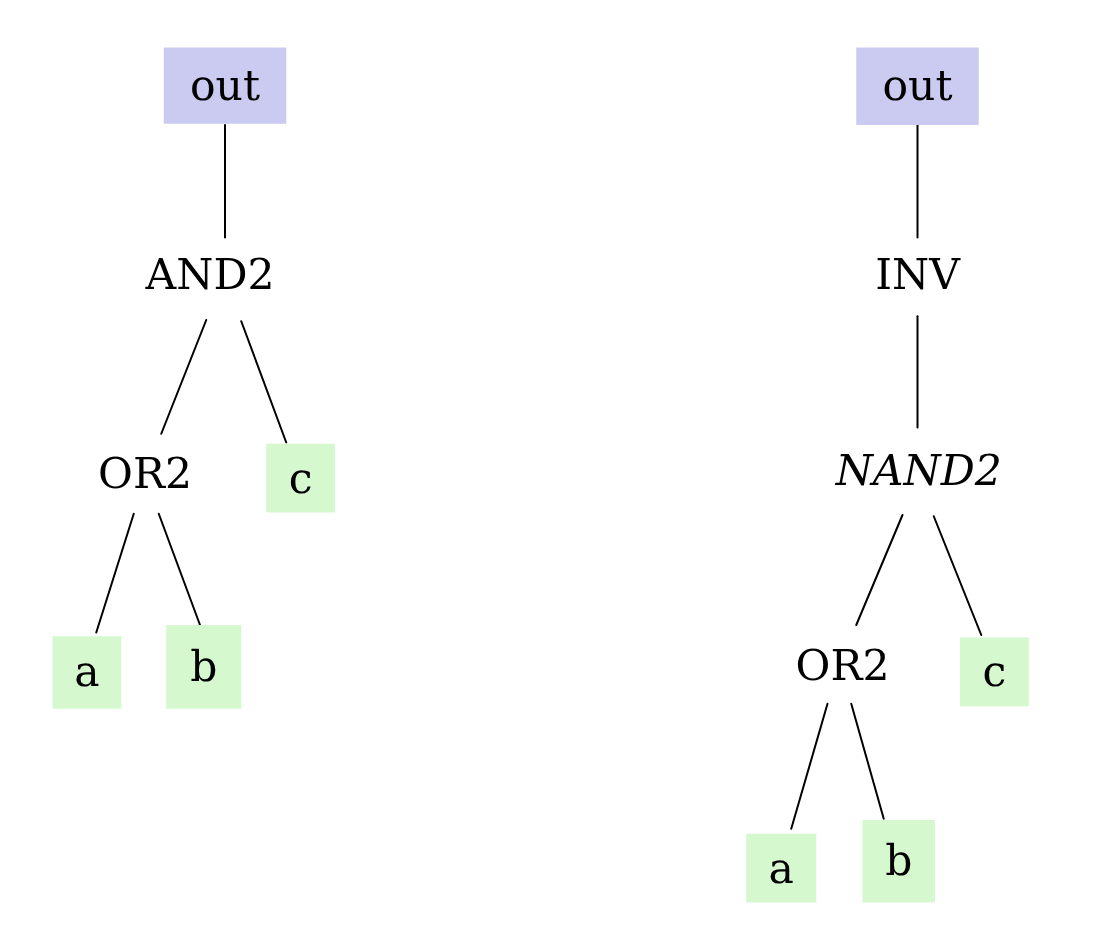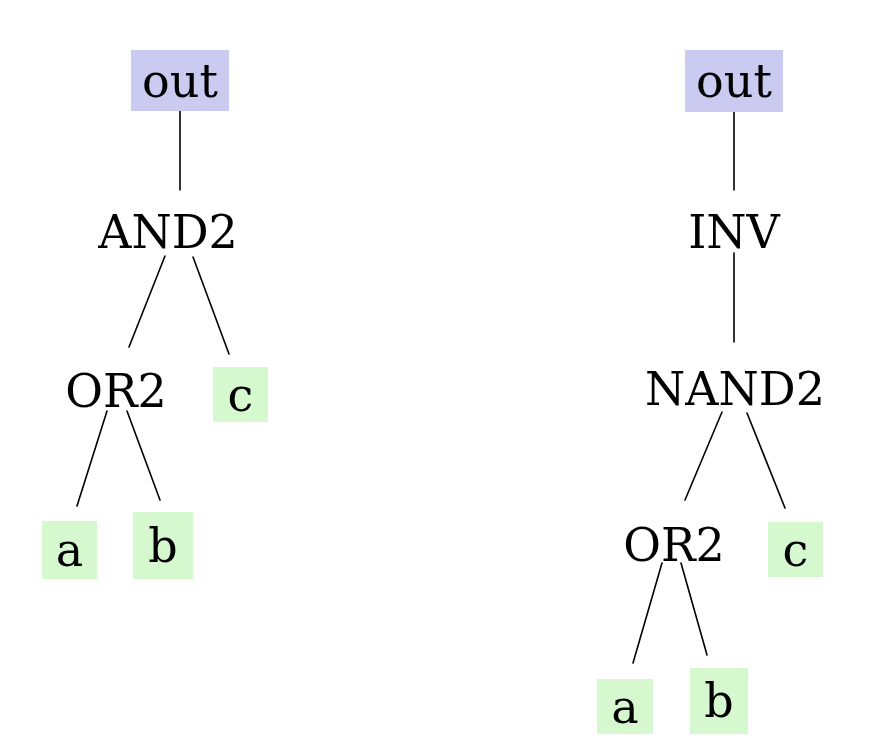--- a/index.html
+++ b/index.html
@@ -27,24 +27,23 @@
   svg.edges line {
     stroke: #000000;
     stroke-width: 1.6;
     stroke-linecap: round;
   }
   .node {
     position: absolute;
     display: flex;
     align-items: center;
     justify-content: center;
-    font-size: 46px;
+    font-size: 34px;
     line-height: 1;
     white-space: nowrap;
-    margin-top: 12px;
   }
   
   .gate {
     transform: translate(-50%, -50%);
   }
   
   .box-out {
     background: #cbcbf2;
   }
   .box-in {
@@ -55,21 +54,21 @@
   .l-out   { left: 131px; top: 38px;  width: 98px; height: 61px; }
   .l-and2  { left: 168px; top: 220px; }
   .l-or2   { left: 116px; top: 379px; }
   .l-c     { left: 213px; top: 355px; width: 55px; height: 55px; }
   .l-a     { left: 42px;  top: 509px; width: 55px; height: 58px; }
   .l-b     { left: 133px; top: 500px; width: 60px; height: 67px; }
 
   
   .r-out   { left: 685px; top: 38px;  width: 98px; height: 62px; }
   .r-inv   { left: 734px; top: 220px; }
-  .r-nand2 { left: 735px; top: 377px; }
+  .r-nand2 { left: 735px; top: 377px; font-style: italic; }
   .r-or2   { left: 674px; top: 533px; }
   .r-c     { left: 768px; top: 510px; width: 55px; height: 55px; }
   .r-a     { left: 597px; top: 667px; width: 56px; height: 55px; }
   .r-b     { left: 690px; top: 656px; width: 58px; height: 66px; }
 </style>
 </head>
 <body>
 
 <div class="canvas">
 

